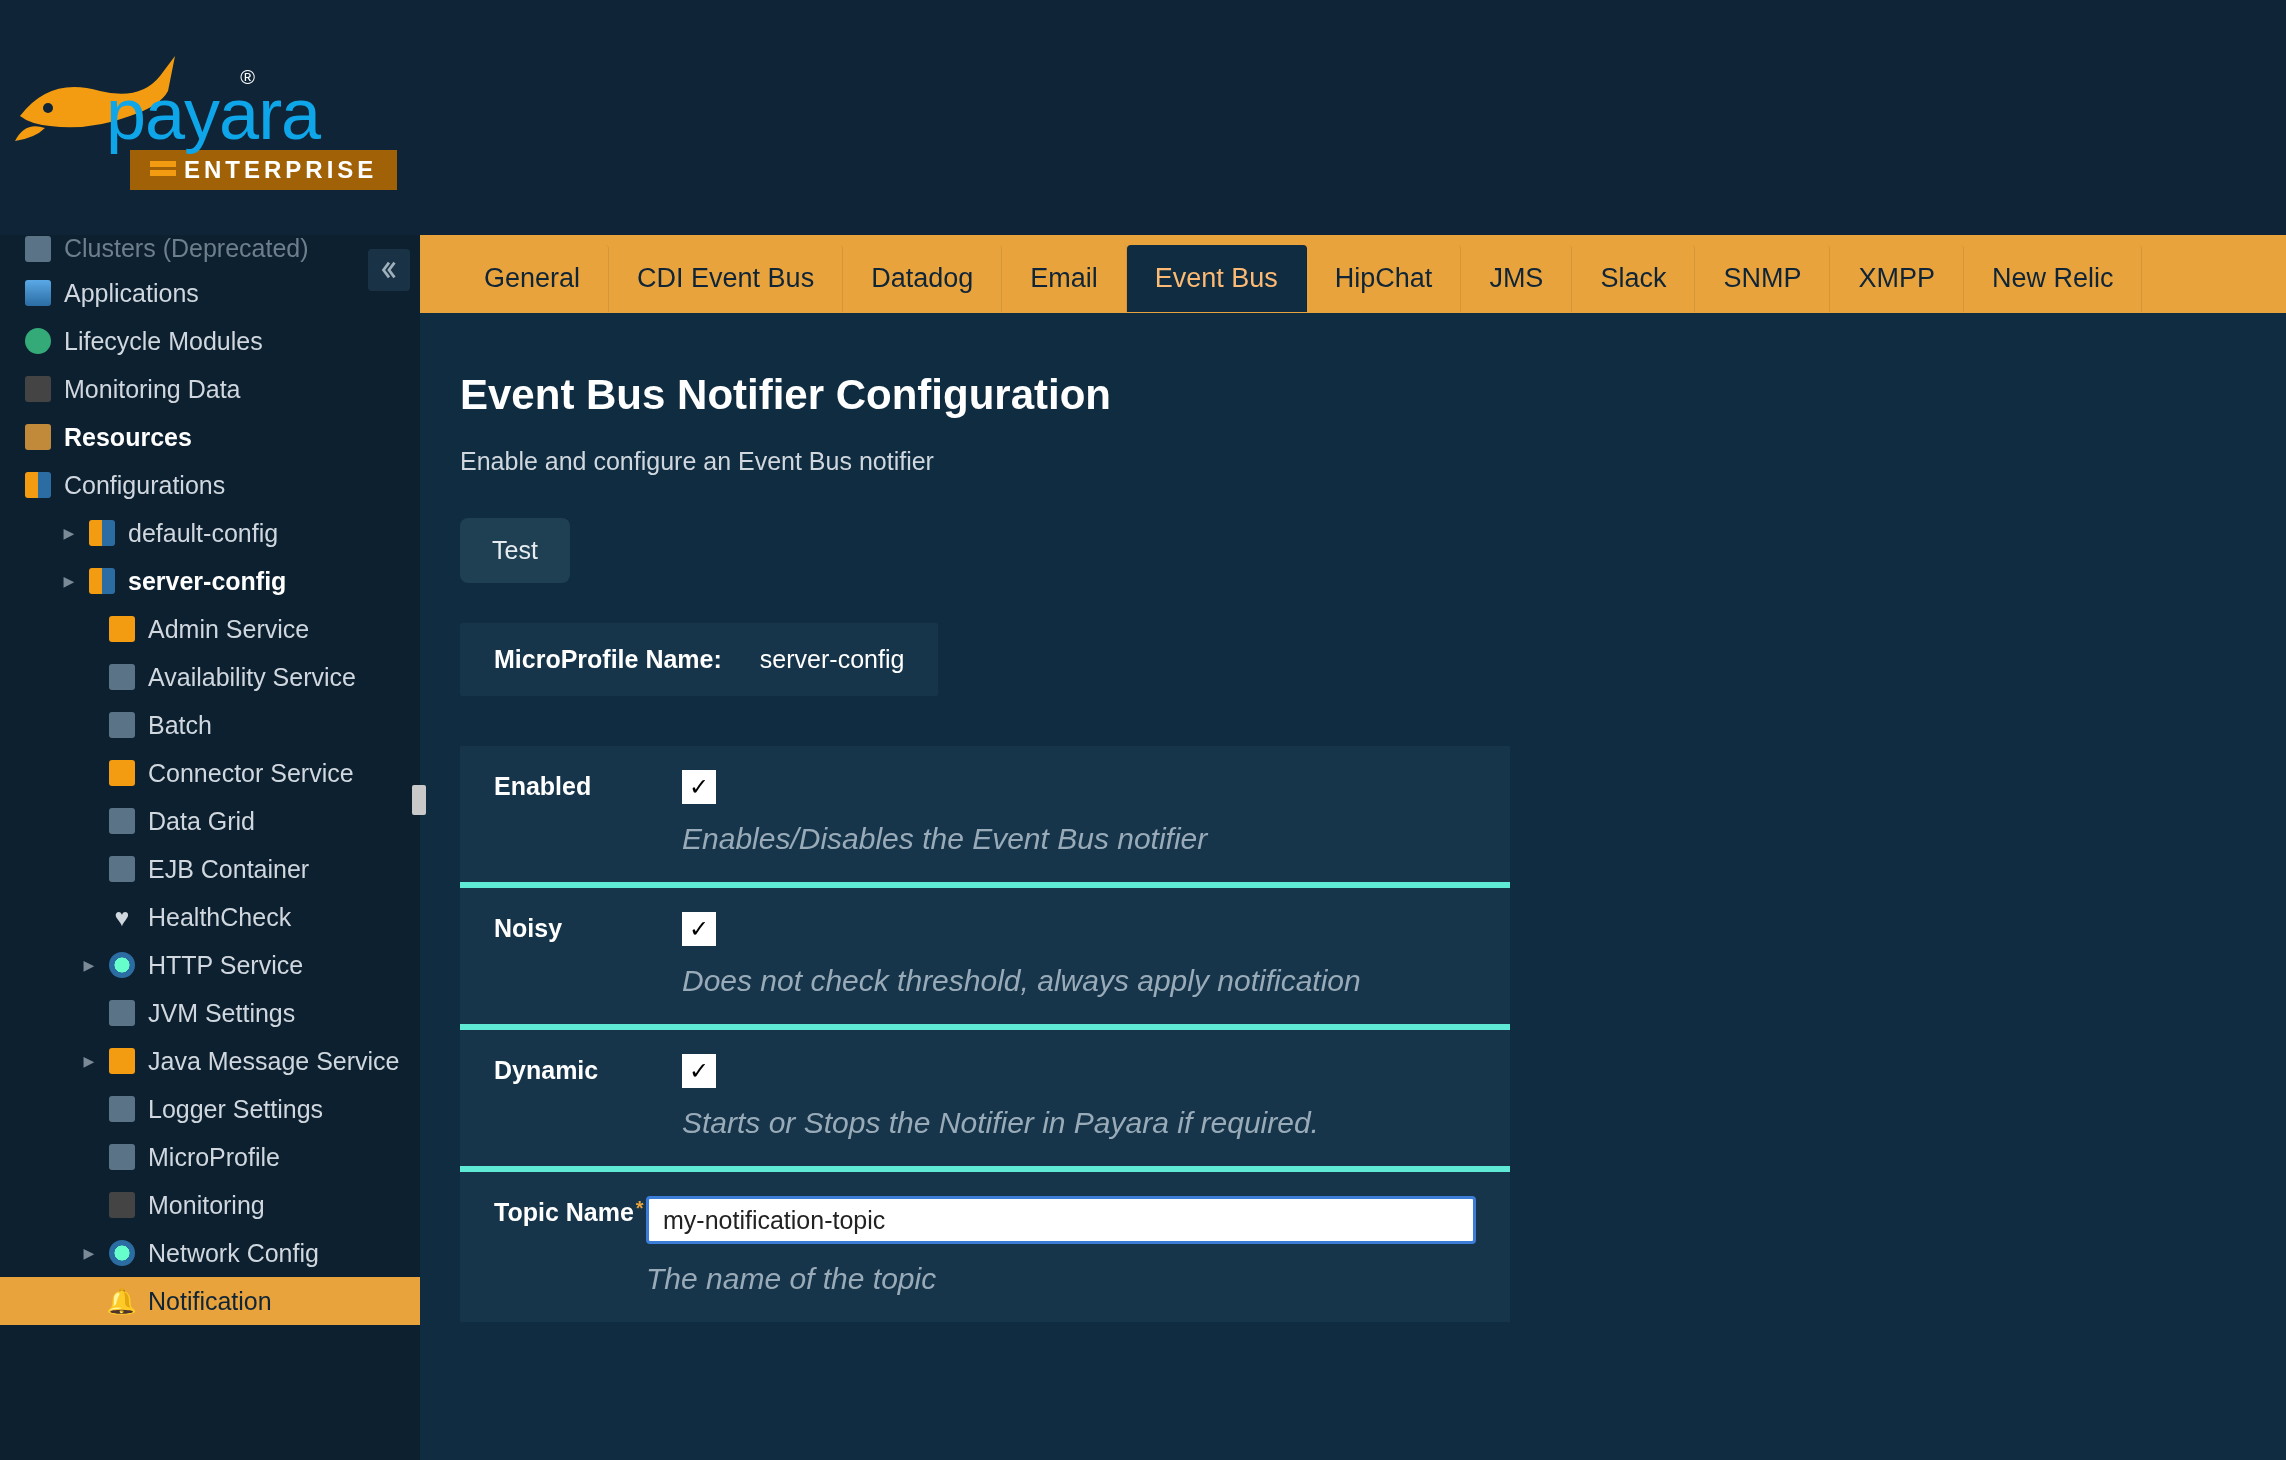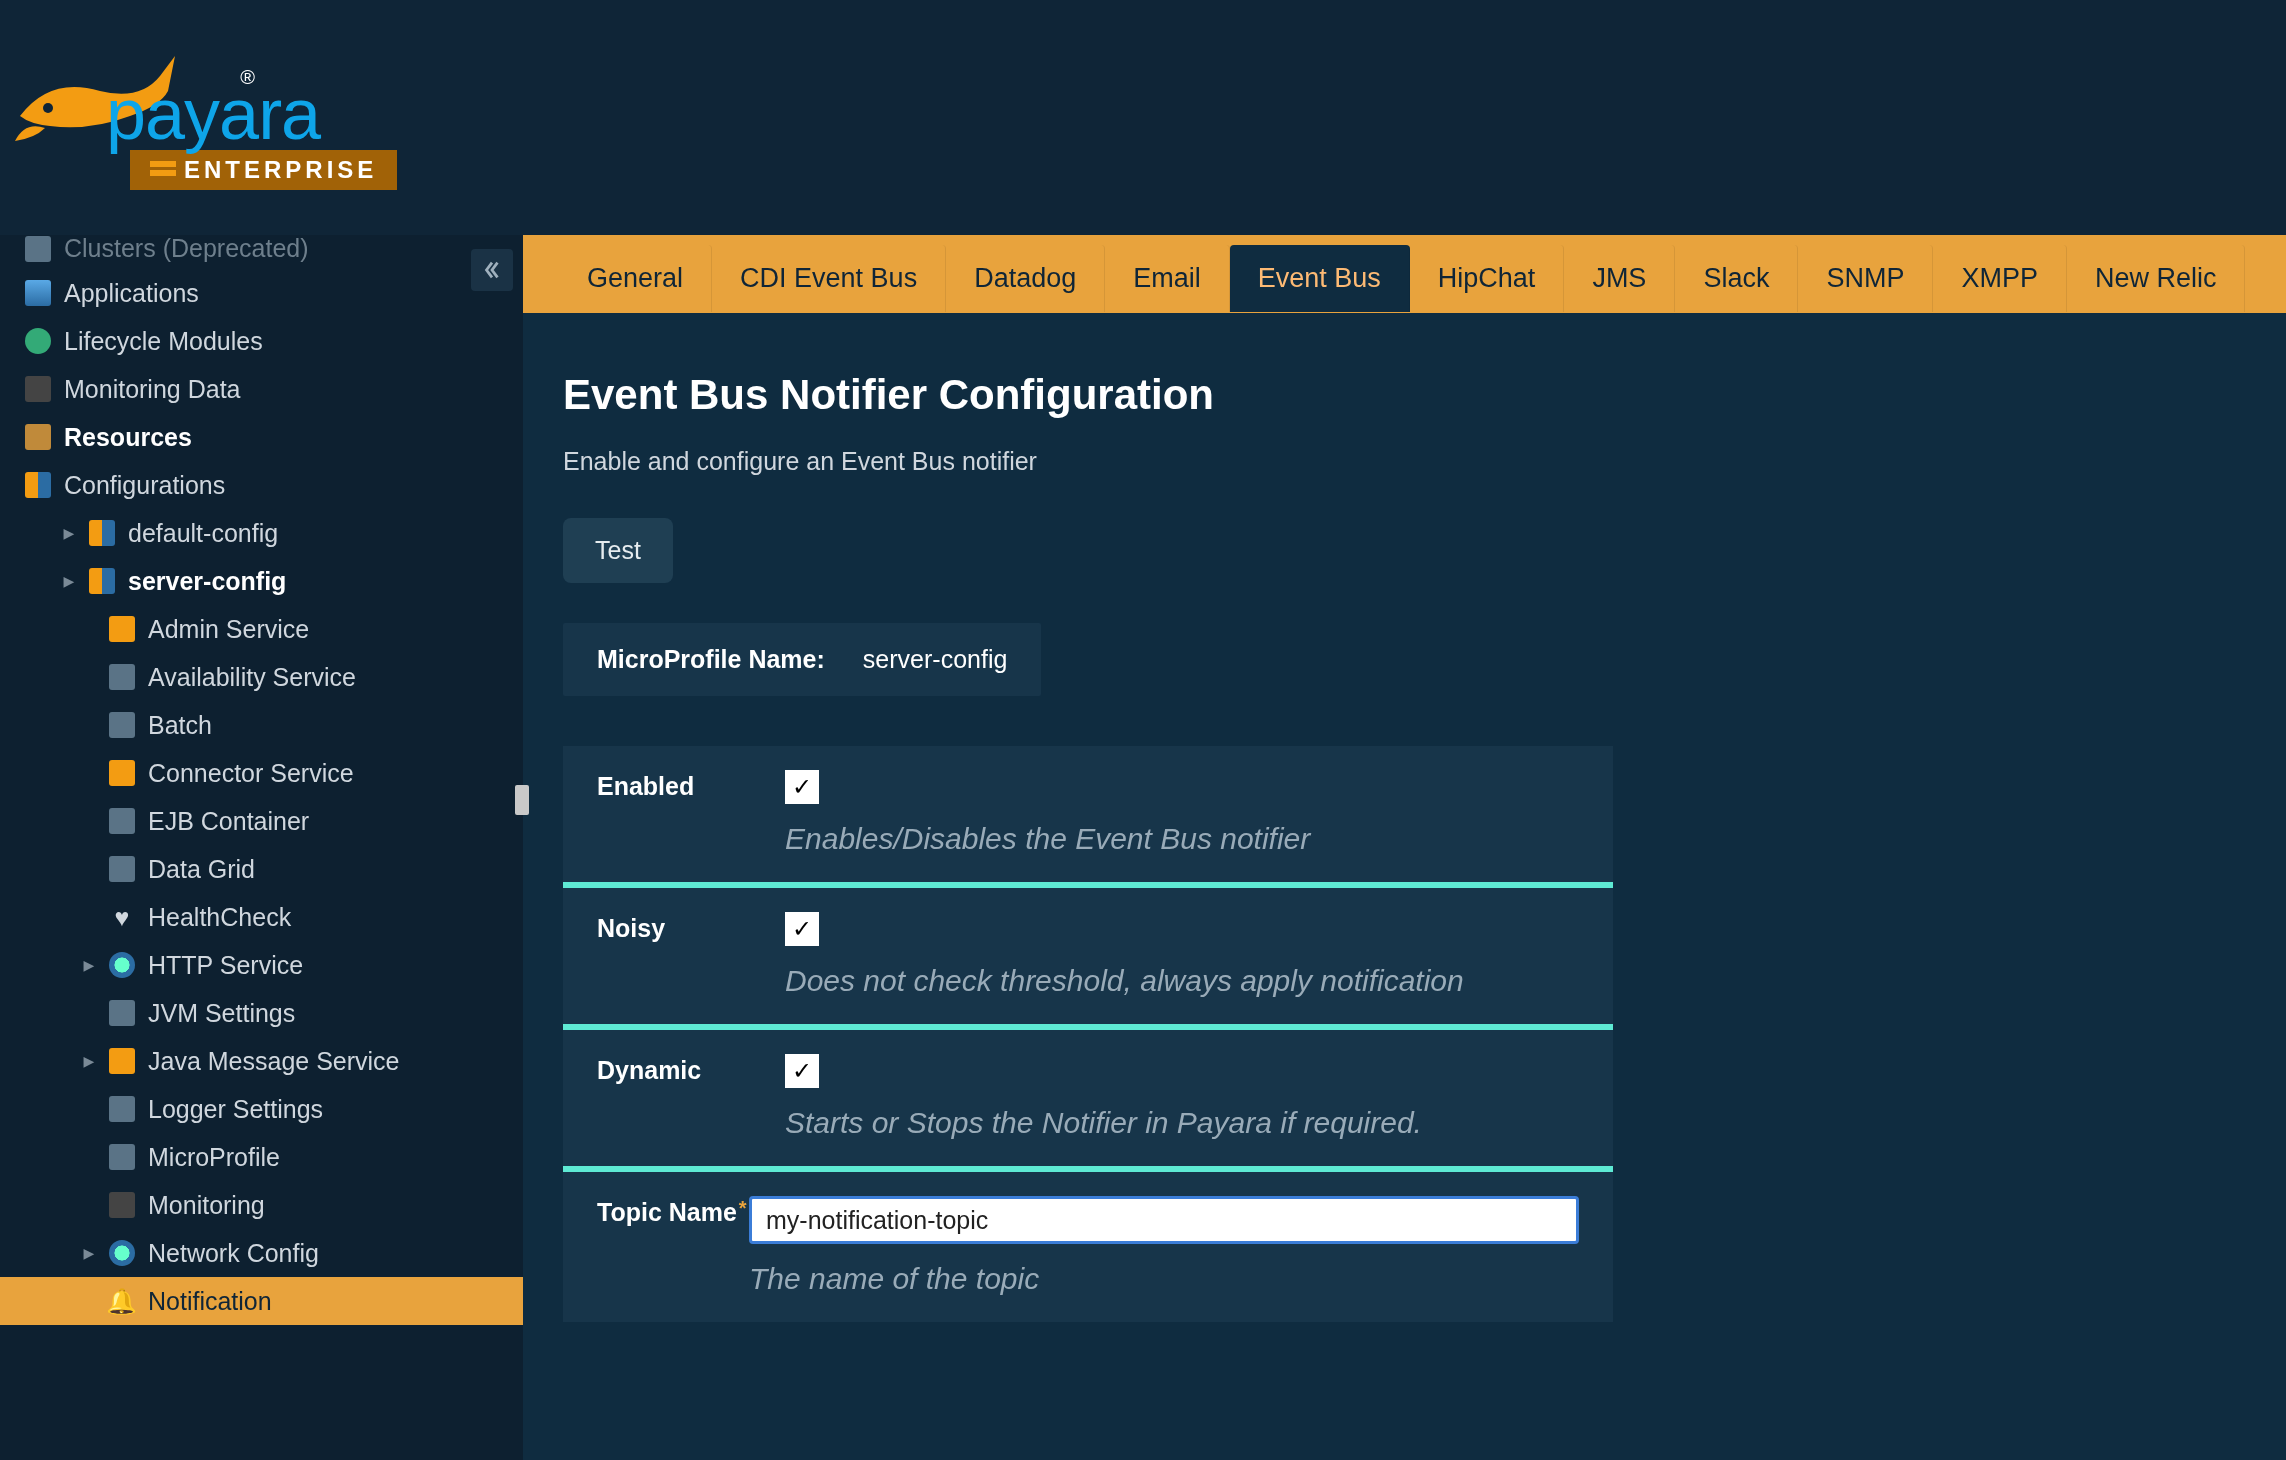--- a/index.html
+++ b/index.html
@@ -73,21 +73,21 @@
   height: 18px;
   margin-right: 8px;
   background: linear-gradient(#f39c12 0 33%, transparent 33% 50%, #f39c12 50% 83%, transparent 83%);
 }
 .body-row {
   display: flex;
   flex: 1;
   min-height: 0;
 }
 .sidebar {
-  width: 523px;
+  width: 420px;
   background: #0d2030;
   color: #d0d7de;
   font-size: 25px;
   overflow: hidden;
   position: relative;
 }
 .collapse-btn {
   position: absolute;
   top: 14px;
   right: 10px;
@@ -387,28 +387,28 @@
             <span class="icon">
               <span class="ic ic-srv"></span>
             </span>
             <span class="label">Connector Service</span>
           </div>
           <div class="tree-item level3">
             <span class="caret"></span>
             <span class="icon">
               <span class="ic ic-generic"></span>
             </span>
+            <span class="label">Data Grid</span>
+          </div>
+          <div class="tree-item level3">
+            <span class="caret"></span>
+            <span class="icon">
+              <span class="ic ic-generic"></span>
+            </span>
             <span class="label">EJB Container</span>
-          </div>
-          <div class="tree-item level3">
-            <span class="caret"></span>
-            <span class="icon">
-              <span class="ic ic-generic"></span>
-            </span>
-            <span class="label">Data Grid</span>
           </div>
           <div class="tree-item level3">
             <span class="caret"></span>
             <span class="icon">♥</span>
             <span class="label">HealthCheck</span>
           </div>
           <div class="tree-item level3">
             <span class="caret">▶</span>
             <span class="icon">
               <span class="ic ic-globe"></span>

